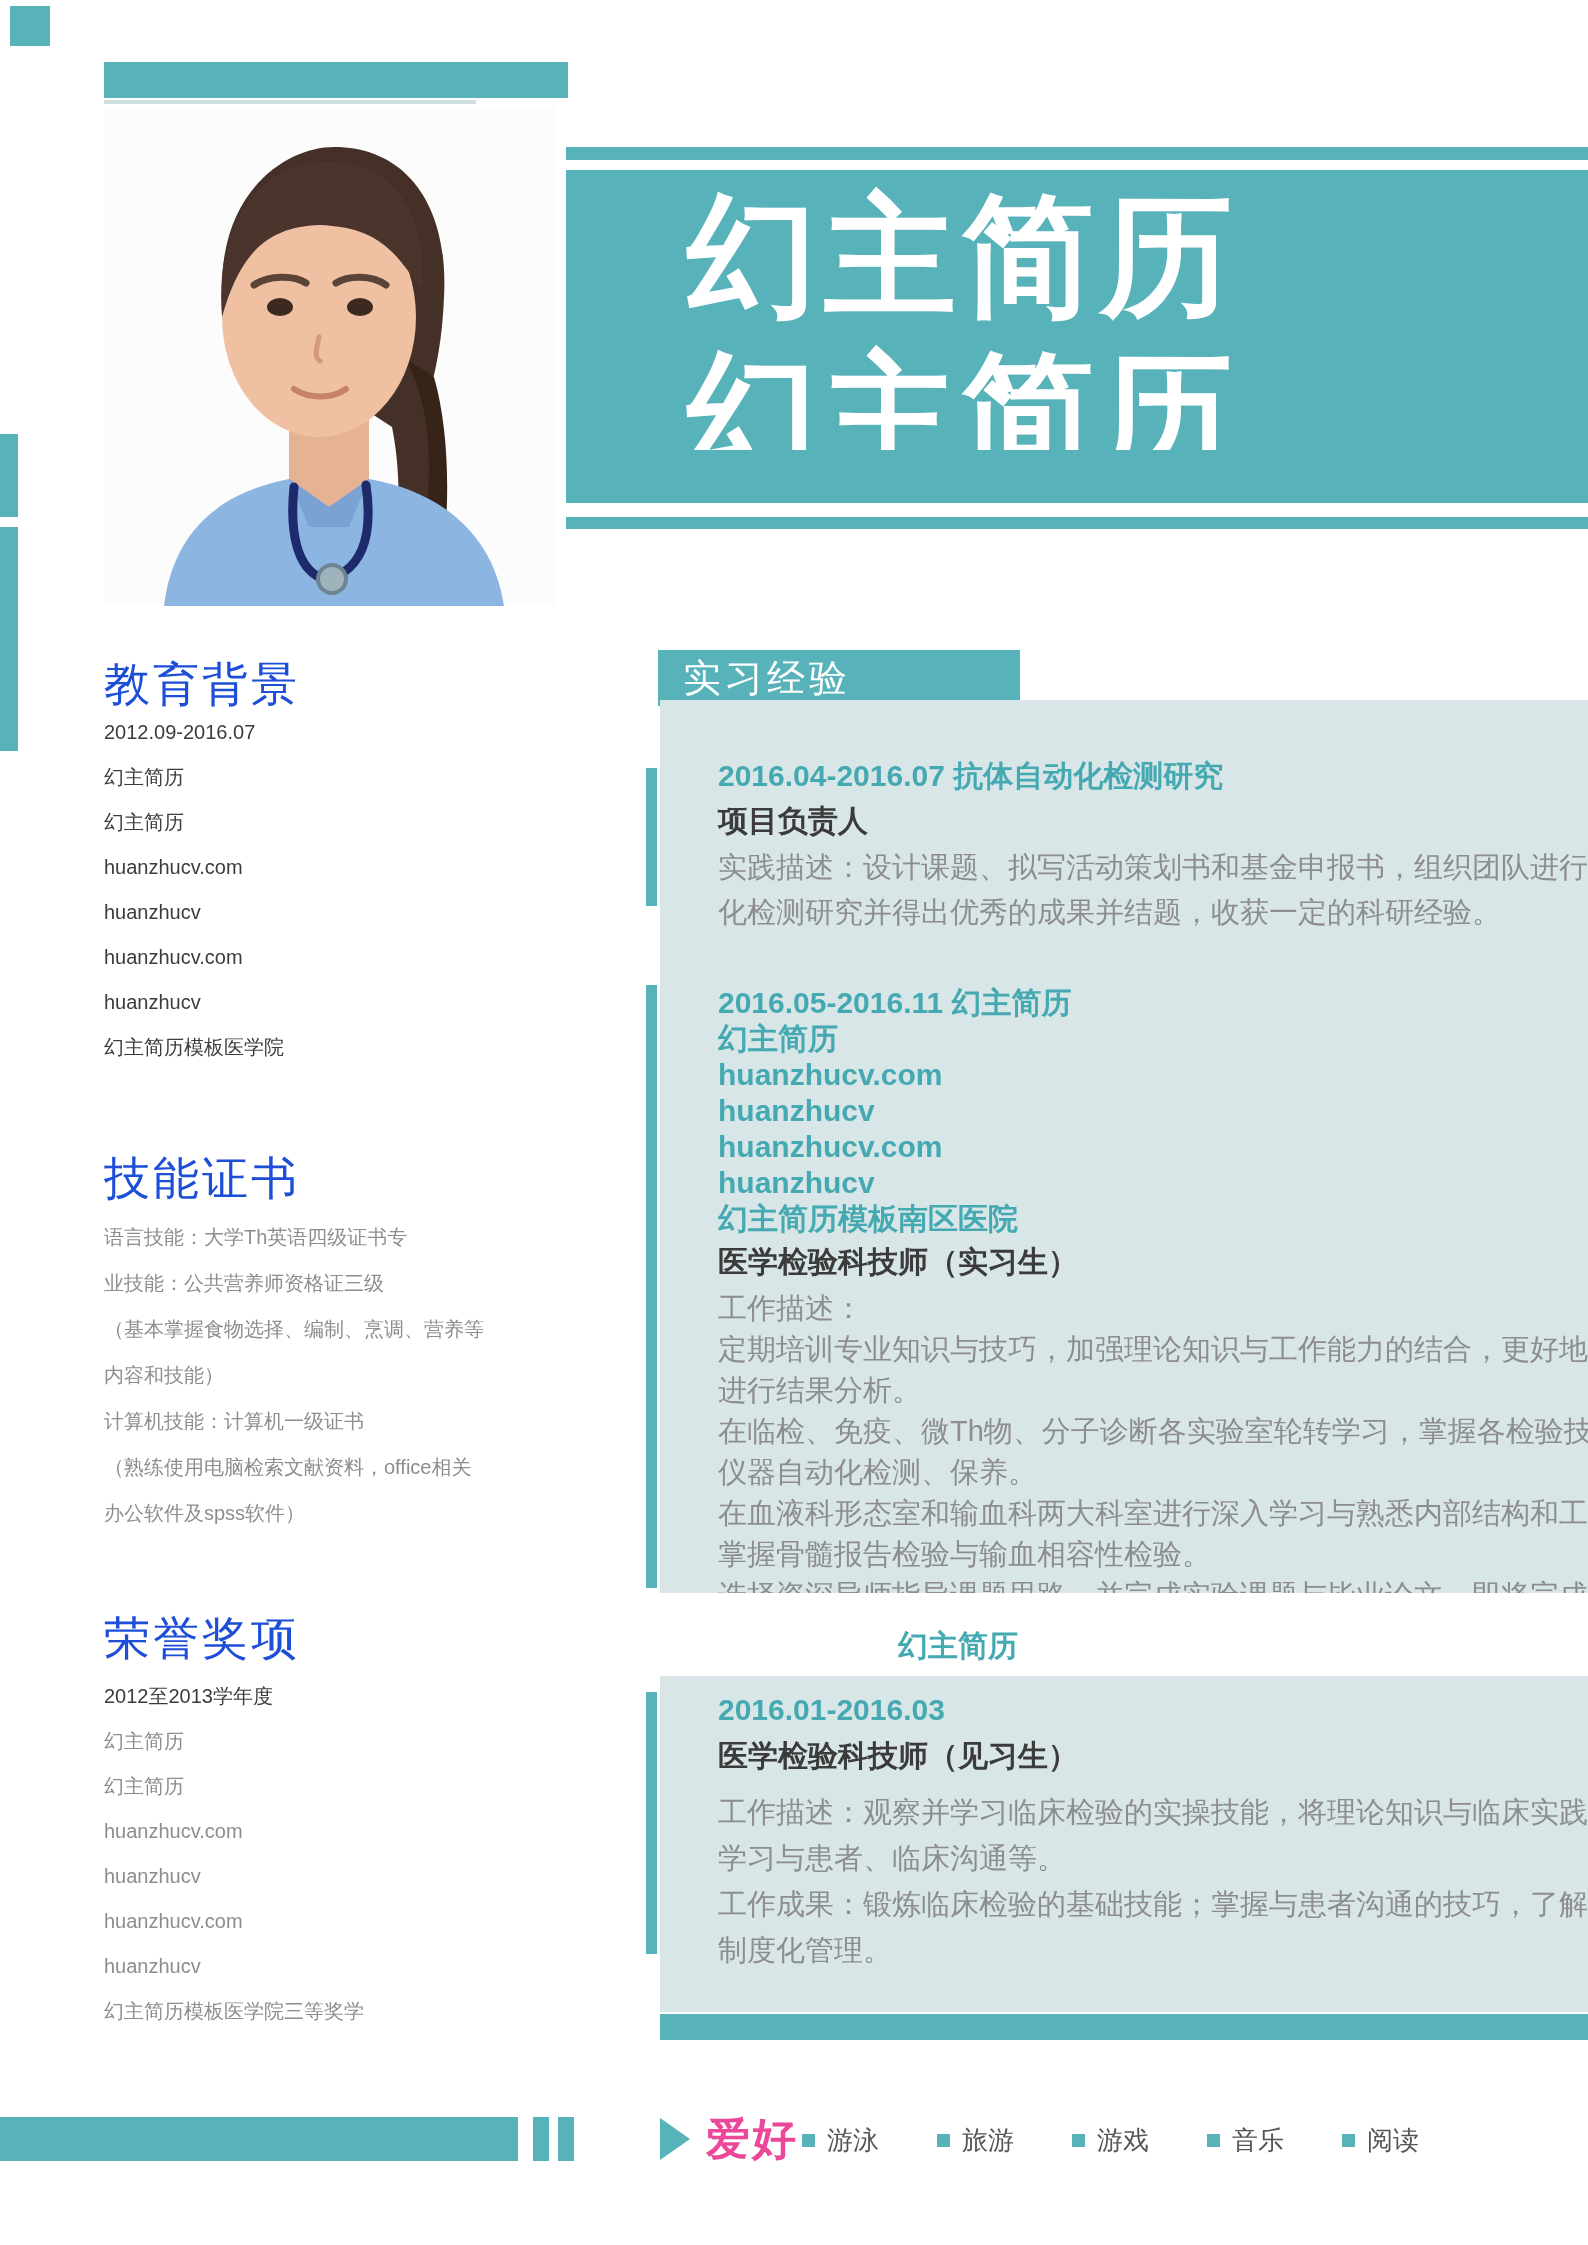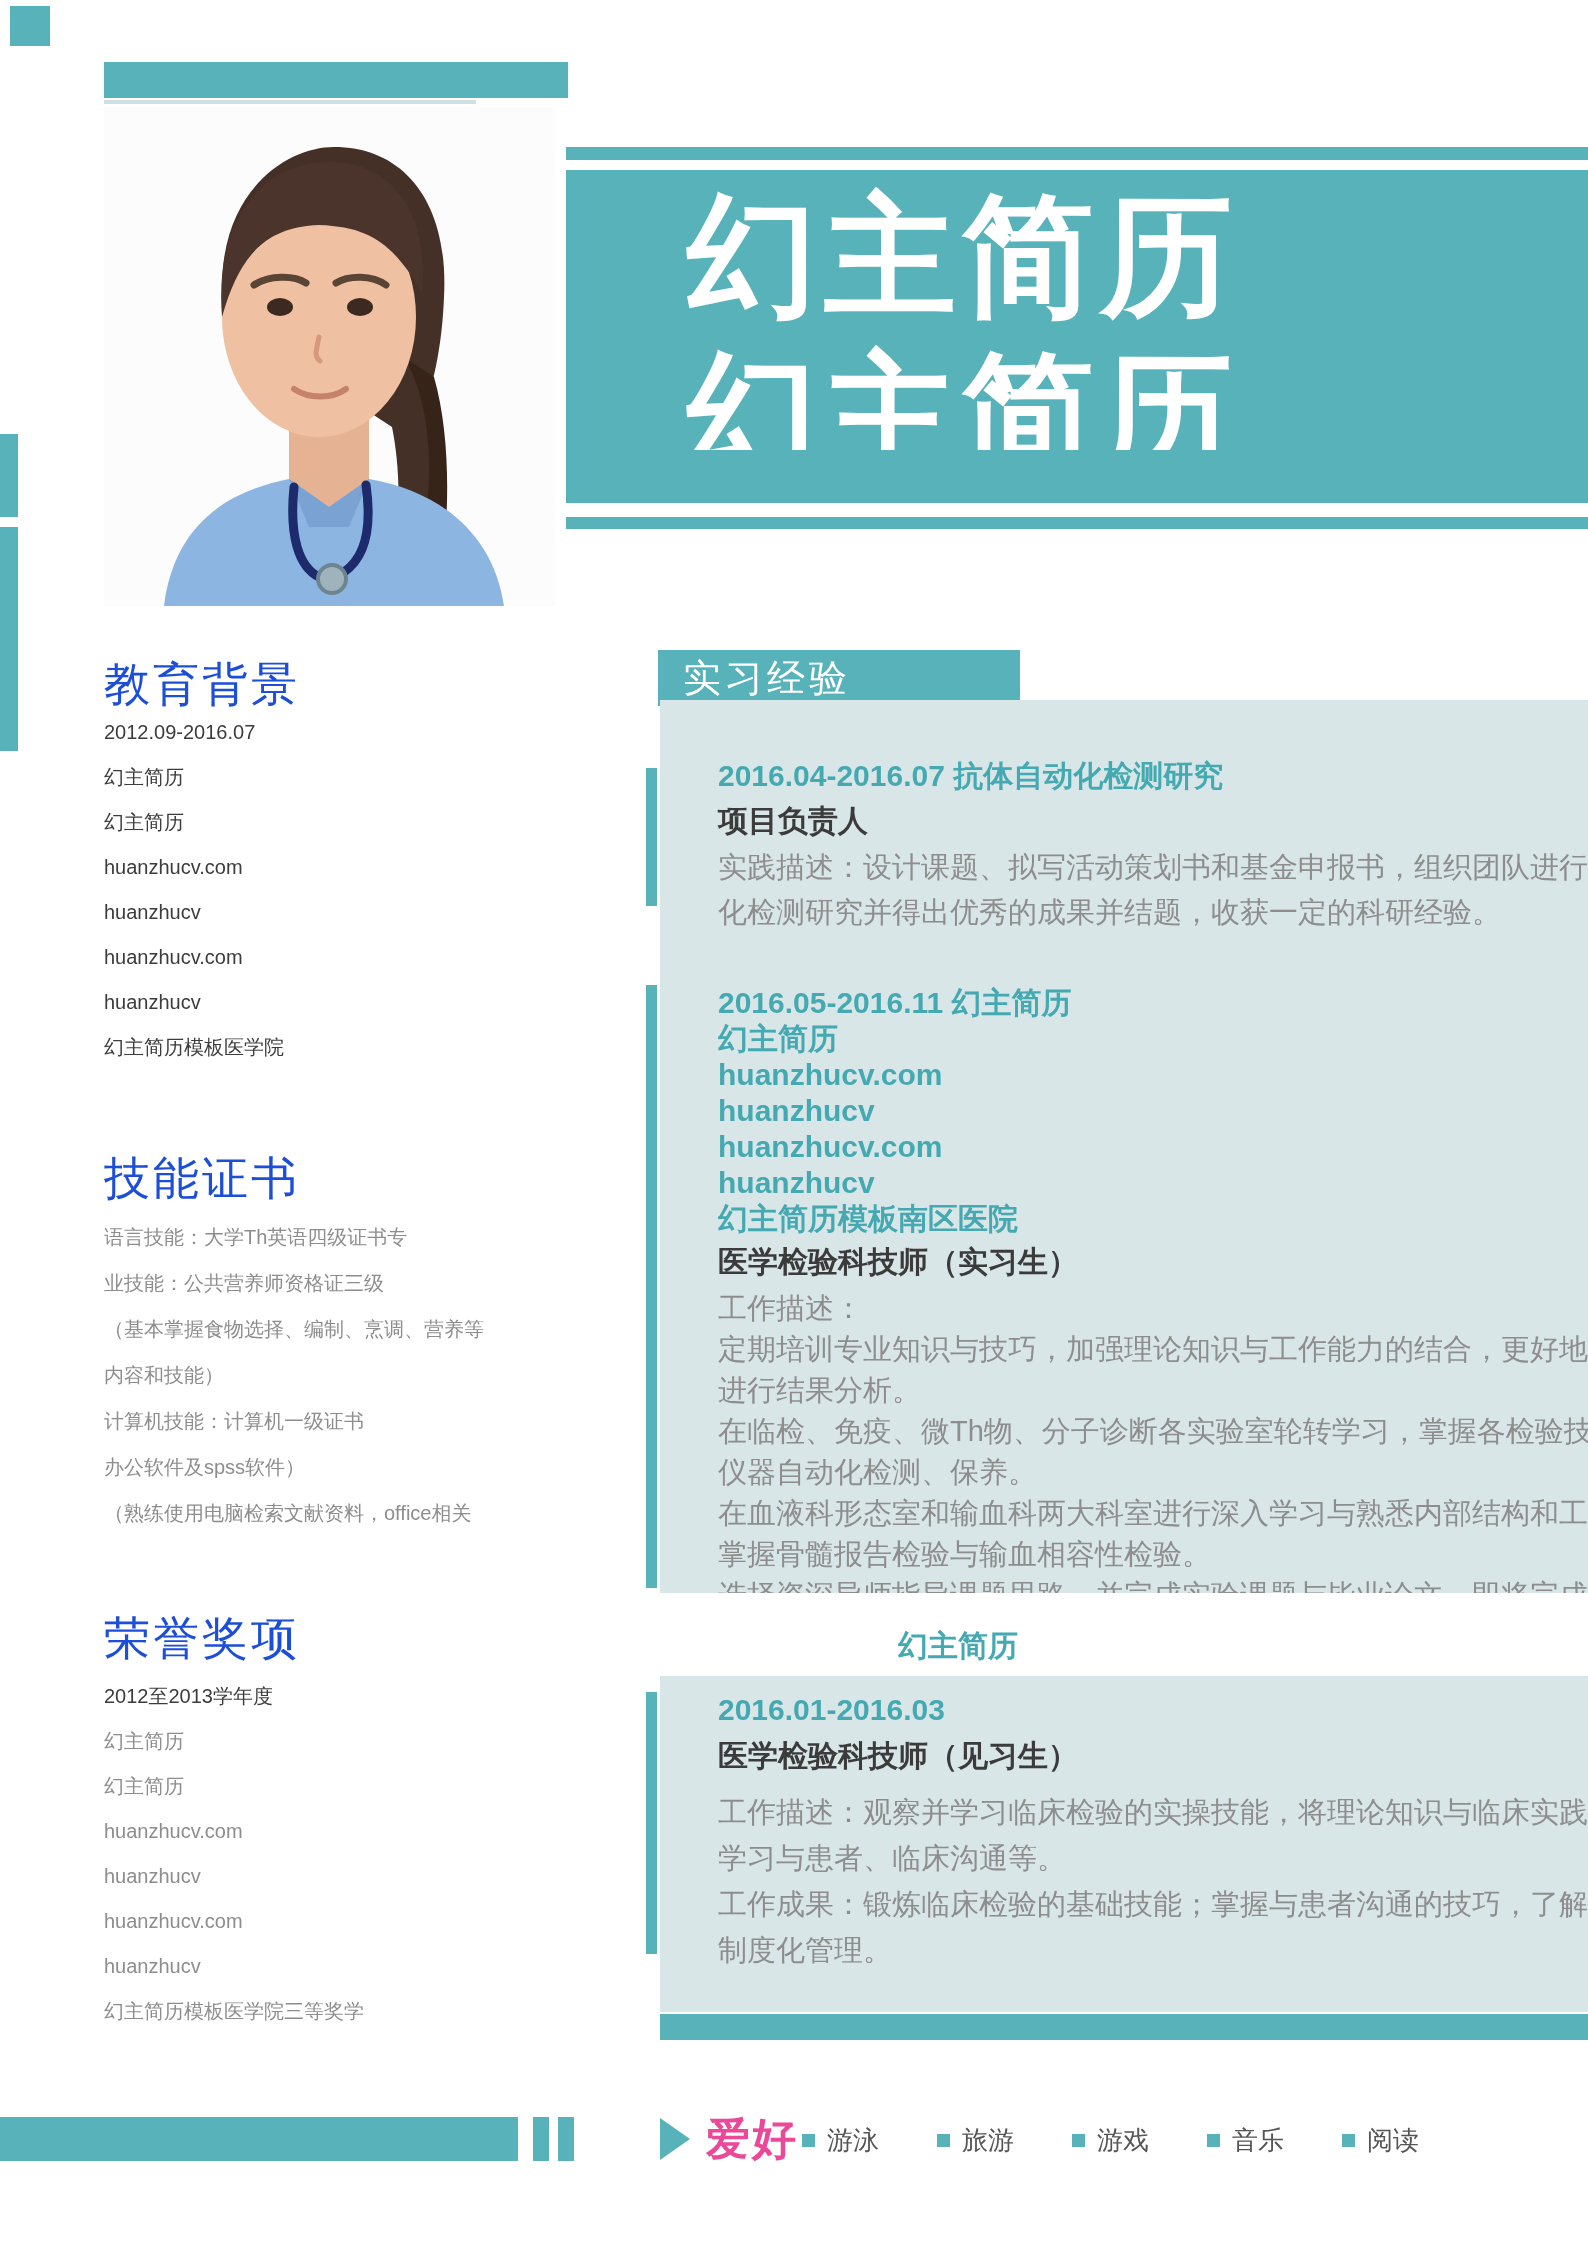--- a/index.html
+++ b/index.html
@@ -141,22 +141,22 @@
       <div class="line">幻主简历模板医学院</div>
     </div>
 
   <div class="sec-heading h-skill">技能证书</div>
   <div class="lines skill-lines">
       <div class="line">语言技能：大学Th英语四级证书专</div>
       <div class="line">业技能：公共营养师资格证三级</div>
       <div class="line">（基本掌握食物选择、编制、烹调、营养等</div>
       <div class="line">内容和技能）</div>
       <div class="line">计算机技能：计算机一级证书</div>
+      <div class="line">（熟练使用电脑检索文献资料，office相关</div>
       <div class="line">办公软件及spss软件）</div>
-      <div class="line">（熟练使用电脑检索文献资料，office相关</div>
     </div>
 
   <div class="sec-heading h-honor">荣誉奖项</div>
   <div class="lines honor-lines">
       <div class="line">2012至2013学年度</div>
       <div class="line">幻主简历</div>
       <div class="line">幻主简历</div>
       <div class="line">huanzhucv.com</div>
       <div class="line">huanzhucv</div>
       <div class="line">huanzhucv.com</div>

